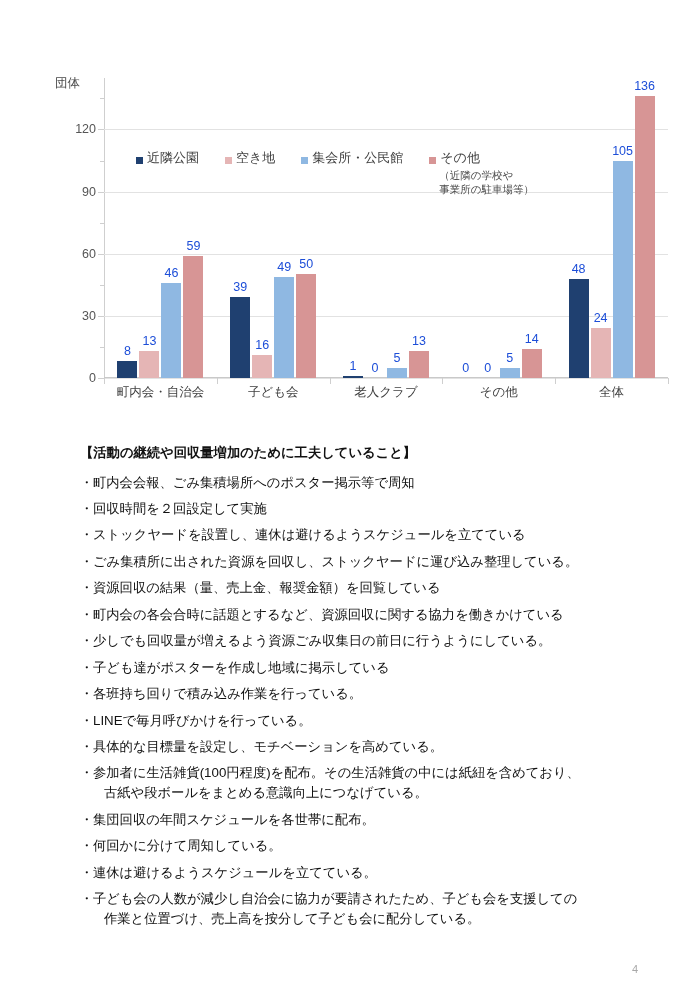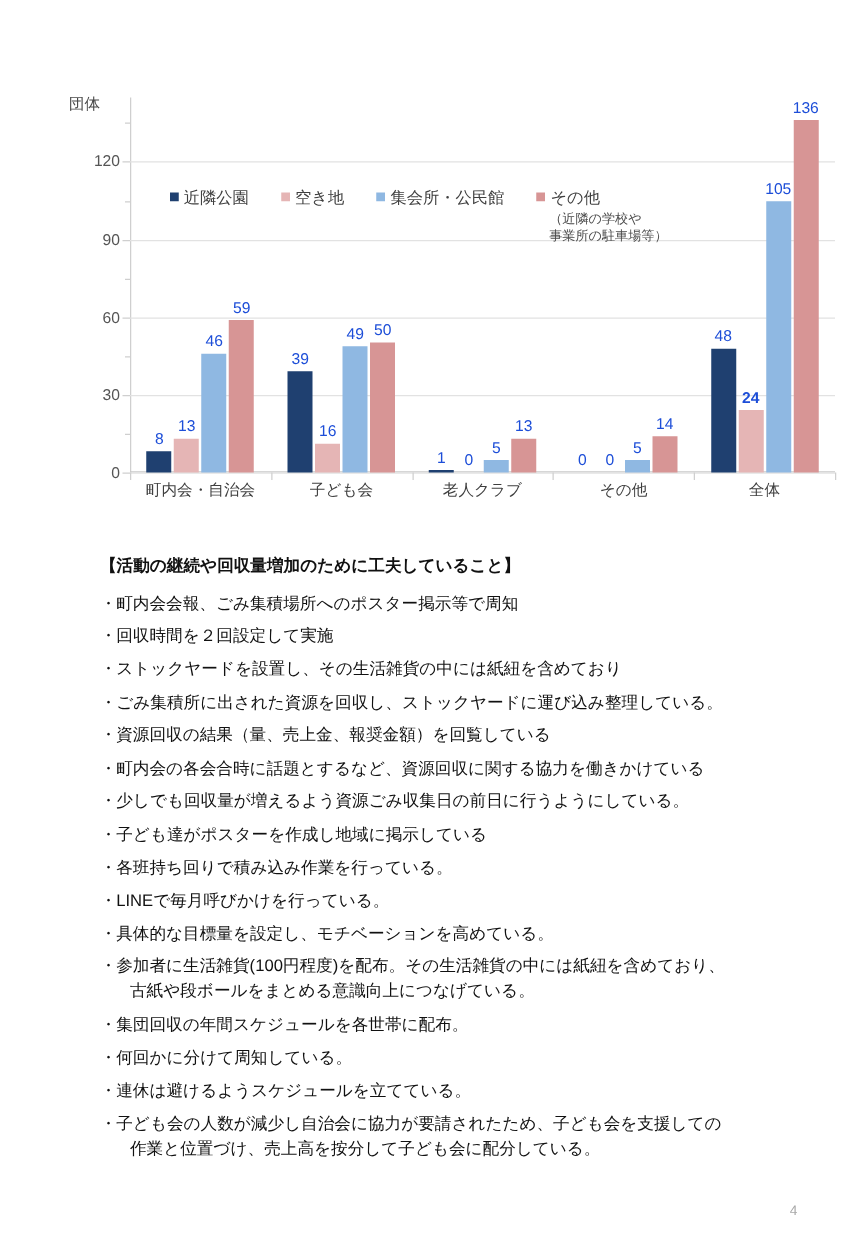--- a/index.html
+++ b/index.html
@@ -150,21 +150,21 @@
     left: 136px;
     top: 133px;
     display: flex;
     align-items: flex-start;
     gap: 26px;
     font-size: 13px;
     color: #3f3f3f;
   }
   .legend-entry {
     display: flex;
-    align-items: flex-start;
+    align-items: center;
     gap: 4px;
     position: relative;
   }
   .legend-swatch {
     width: 7px;
     height: 7px;
     margin-top: 5px;
     flex: 0 0 auto;
   }
   .legend-text { white-space: nowrap; }
@@ -322,21 +322,21 @@
         </div>
       </div>
       <div class="group-tick" style="left: 451.2px;"></div>
       <div class="bar-group" style="left: 451.2px; width: 112.8px;">
         <div class="bar-slot" style="left: 13.4px;">
           <div class="bar" style="height: 99.4286px; background: rgb(31, 64, 112);"></div>
           <div class="bar-value" style="bottom: 102.429px;">48</div>
         </div>
         <div class="bar-slot" style="left: 35.4px;">
           <div class="bar" style="height: 49.7143px; background: rgb(229, 181, 181);"></div>
-          <div class="bar-value" style="bottom: 52.7143px; font-weight: bold;">24</div>
+          <div class="bar-value" style="bottom: 52.7143px;">24</div>
         </div>
         <div class="bar-slot" style="left: 57.4px;">
           <div class="bar" style="height: 217.5px; background: rgb(143, 184, 226);"></div>
           <div class="bar-value" style="bottom: 220.5px;">105</div>
         </div>
         <div class="bar-slot" style="left: 79.4px;">
           <div class="bar" style="height: 281.714px; background: rgb(215, 149, 149);"></div>
           <div class="bar-value" style="bottom: 284.714px;">136</div>
         </div>
       </div>
@@ -389,21 +389,21 @@
       <li>
         <span class="bullet-mark">・</span>
         <span class="note-text">町内会会報、ごみ集積場所へのポスター掲示等で周知</span>
       </li>
       <li>
         <span class="bullet-mark">・</span>
         <span class="note-text">回収時間を２回設定して実施</span>
       </li>
       <li>
         <span class="bullet-mark">・</span>
-        <span class="note-text">ストックヤードを設置し、その生活雑貨の中には紙紐を含めており</span>
+        <span class="note-text">ストックヤードを設置し、連休は避けるようスケジュールを立てている</span>
       </li>
       <li>
         <span class="bullet-mark">・</span>
         <span class="note-text">ごみ集積所に出された資源を回収し、ストックヤードに運び込み整理している。</span>
       </li>
       <li>
         <span class="bullet-mark">・</span>
         <span class="note-text">資源回収の結果（量、売上金、報奨金額）を回覧している</span>
       </li>
       <li>

